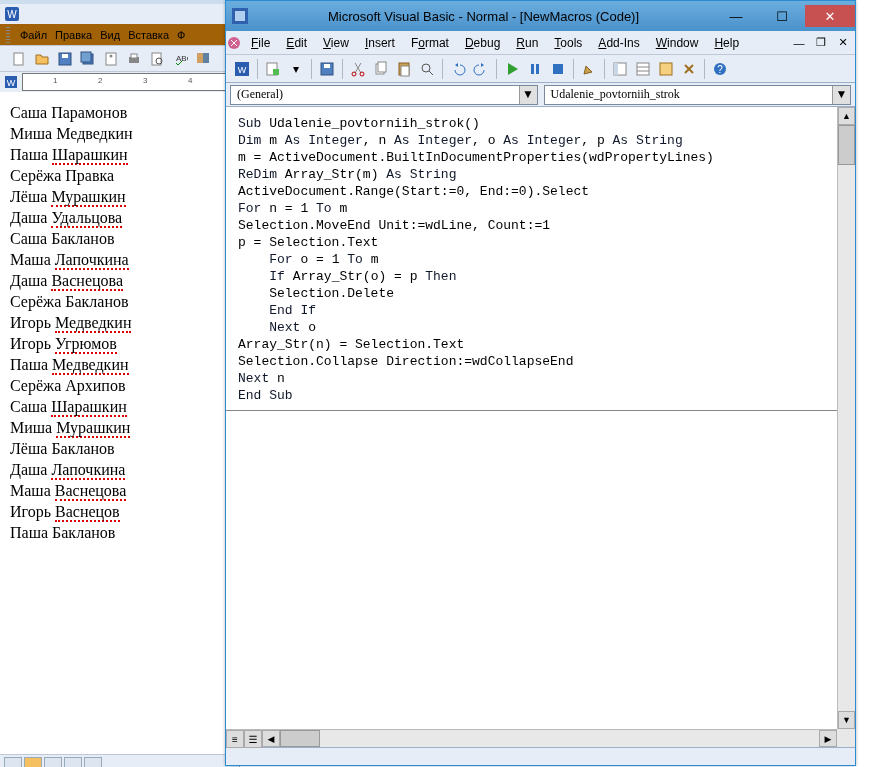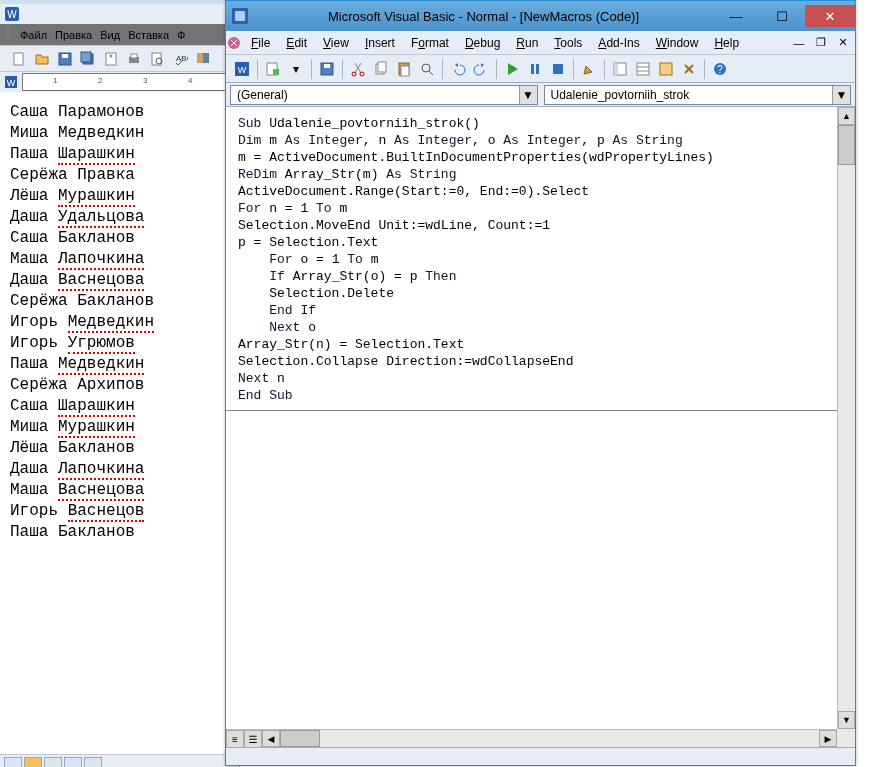--- a/index.html
+++ b/index.html
@@ -3,32 +3,32 @@
 <meta charset="utf-8">
 <style>
 * { box-sizing: border-box; margin: 0; padding: 0; }
 body { font-family: "Segoe UI", Tahoma, sans-serif; font-size: 12px; background: #fff; width: 871px; height: 767px; overflow: hidden; position: relative; }
 
 
 .word-app { position: absolute; left: 0; top: 0; width: 240px; height: 767px; background: #e6edf7; border-right: 1px solid #8ba0bc; }
 .word-titlebar { height: 4px; background: #cde; }
 .word-icon-row { height: 20px; display: flex; align-items: center; padding-left: 4px; gap: 4px; }
 .small-icon { width: 16px; height: 16px; display: inline-flex; align-items: center; justify-content: center; }
-.word-menu { height: 22px; background: #737373; display: flex; align-items: center; padding-left: 6px; gap: 8px; border-bottom: 1px solid #c0c8d8; }
+.word-menu { height: 22px; background: #a16207; display: flex; align-items: center; padding-left: 6px; gap: 8px; border-bottom: 1px solid #c0c8d8; }
 .word-menu span { font-size: 11px; color: #000; cursor: pointer; }
 .word-menu span u { text-decoration: underline; }
 .word-menu .grip { width: 4px; height: 16px; background: repeating-linear-gradient(#888 0 1px, transparent 1px 3px); margin-right: 2px; }
 .word-toolbar { height: 26px; background: #e6edf7; display: flex; align-items: center; padding-left: 6px; gap: 3px; border-bottom: 1px solid #c0c8d8; }
 .tb-btn { width: 20px; height: 20px; display: inline-flex; align-items: center; justify-content: center; border-radius: 2px; }
 .word-ruler-row { height: 20px; background: #e6edf7; display: flex; align-items: center; }
 .word-doc-icon { width: 22px; display: flex; align-items: center; justify-content: center; }
 .word-ruler { flex: 1; height: 18px; background: #fff; border: 1px solid #777; position: relative; font-size: 8px; color: #555; overflow: hidden; }
 .word-ruler .tick { position: absolute; top: 2px; }
 .word-doc-area { background: #fff; height: 662px; padding: 10px 8px 10px 10px; overflow: hidden; font-family: "Times New Roman", serif; font-size: 16px; line-height: 21px; color: #000; }
-.word-doc-area .line { white-space: nowrap; font-family: Liberation Mono, monospace; }
+.word-doc-area .line { white-space: nowrap; }
 .word-views { height: 18px; background: #e6edf7; border-top: 1px solid #c0c8d8; display: flex; align-items: center; padding-left: 4px; gap: 2px; }
 .view-btn { width: 18px; height: 14px; border: 1px solid #9ab; background: #dde6f0; display: inline-block; }
 .view-btn.active { background: #f5c060; }
 
 
 .vba-app { position: absolute; left: 225px; top: 0; width: 631px; height: 766px; border: 1px solid #2a8dd4; background: #fff; box-shadow: 0 0 3px rgba(0,0,0,0.3); }
 .vba-titlebar { height: 30px; background: linear-gradient(#6badde, #4a92cc); display: flex; align-items: center; color: #000; }
 .vba-titlebar .title-icon { width: 28px; display: flex; align-items: center; justify-content: center; }
 .vba-titlebar .title-text { flex: 1; text-align: center; font-size: 13px; color: #000; }
 .win-btns { display: flex; height: 22px; margin-right: 0; }
@@ -37,21 +37,21 @@
 .vba-menu { height: 24px; background: #e6edf7; display: flex; align-items: center; gap: 2px; border-bottom: 1px solid #c0c8d8; }
 .vba-menu .menu-item { font-size: 12px; color: #000; padding: 2px 7px; cursor: pointer; }
 .vba-menu .menu-item u { text-decoration: underline; }
 .vba-menu .spacer { flex: 1; }
 .vba-menu .mdi-btn { width: 16px; height: 14px; display: flex; align-items: center; justify-content: center; font-size: 11px; margin-right: 4px; }
 .vba-toolbar { height: 28px; background: #e6edf7; display: flex; align-items: center; padding-left: 6px; gap: 3px; border-bottom: 1px solid #9ab0c8; }
 .vba-toolbar .sep { width: 1px; height: 20px; background: #b0b8c8; margin: 0 2px; }
 .tb-btn svg { width: 16px; height: 16px; }
 
 .vba-combo-row { height: 24px; background: #e6edf7; display: flex; align-items: center; padding: 0 4px; gap: 6px; border-bottom: 1px solid #9ab0c8; }
-.combo { flex: 1; height: 20px; background: #fff; border: 1px solid #7a8a9a; display: flex; align-items: center; padding-left: 6px; font-size: 12px; position: relative; }
+.combo { flex: 1; height: 20px; background: #fff; border: 1px solid #7a8a9a; display: flex; align-items: center; padding-left: 6px; font-size: 12px; position: relative; font-family: Liberation Serif, serif; }
 .combo .arrow { position: absolute; right: 0; top: 0; width: 18px; height: 100%; background: #e0e0e0; border-left: 1px solid #999; display: flex; align-items: center; justify-content: center; }
 
 .vba-code-area { position: relative; height: 640px; background: #fff; }
 .code-scroll { position: absolute; left: 0; top: 0; right: 18px; bottom: 18px; overflow: hidden; padding: 8px 12px; font-family: "Courier New", monospace; font-size: 13px; line-height: 17px; white-space: pre; color: #000; }
 .kw { color: #0f172a; }
 .vscroll { position: absolute; right: 0; top: 0; width: 18px; bottom: 18px; background: #e8e8e8; border-left: 1px solid #bbb; }
 .vscroll .up, .vscroll .down { height: 18px; background: #ddd; border: 1px solid #aaa; display: flex; align-items: center; justify-content: center; font-size: 9px; }
 .vscroll .down { position: absolute; bottom: 0; width: 100%; }
 .vscroll .thumb { position: absolute; top: 18px; width: 100%; height: 40px; background: #ccc; border: 1px solid #999; }
 .hscroll { position: absolute; left: 0; bottom: 0; height: 18px; right: 18px; background: #e8e8e8; border-top: 1px solid #bbb; display: flex; }

